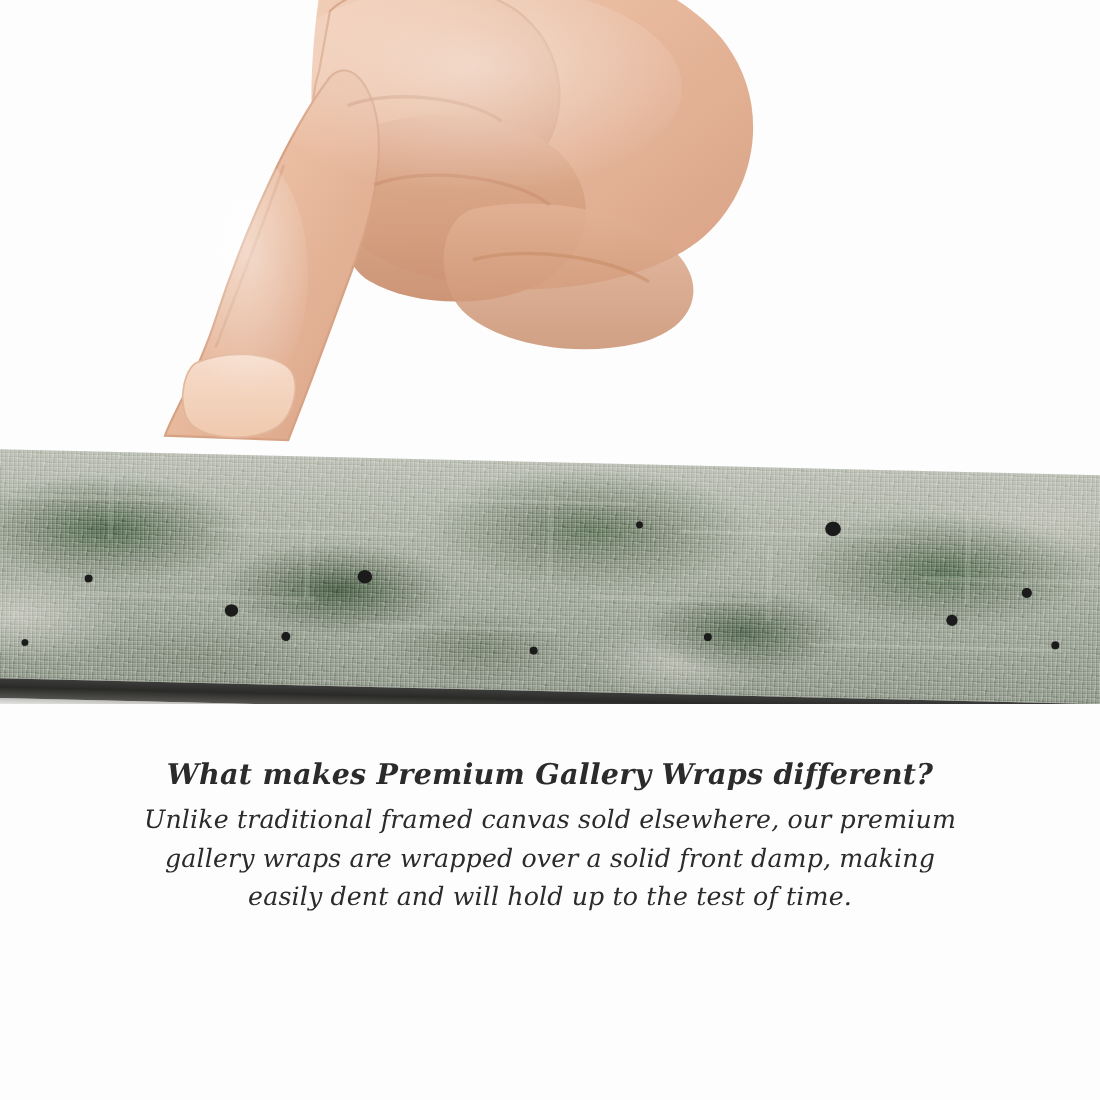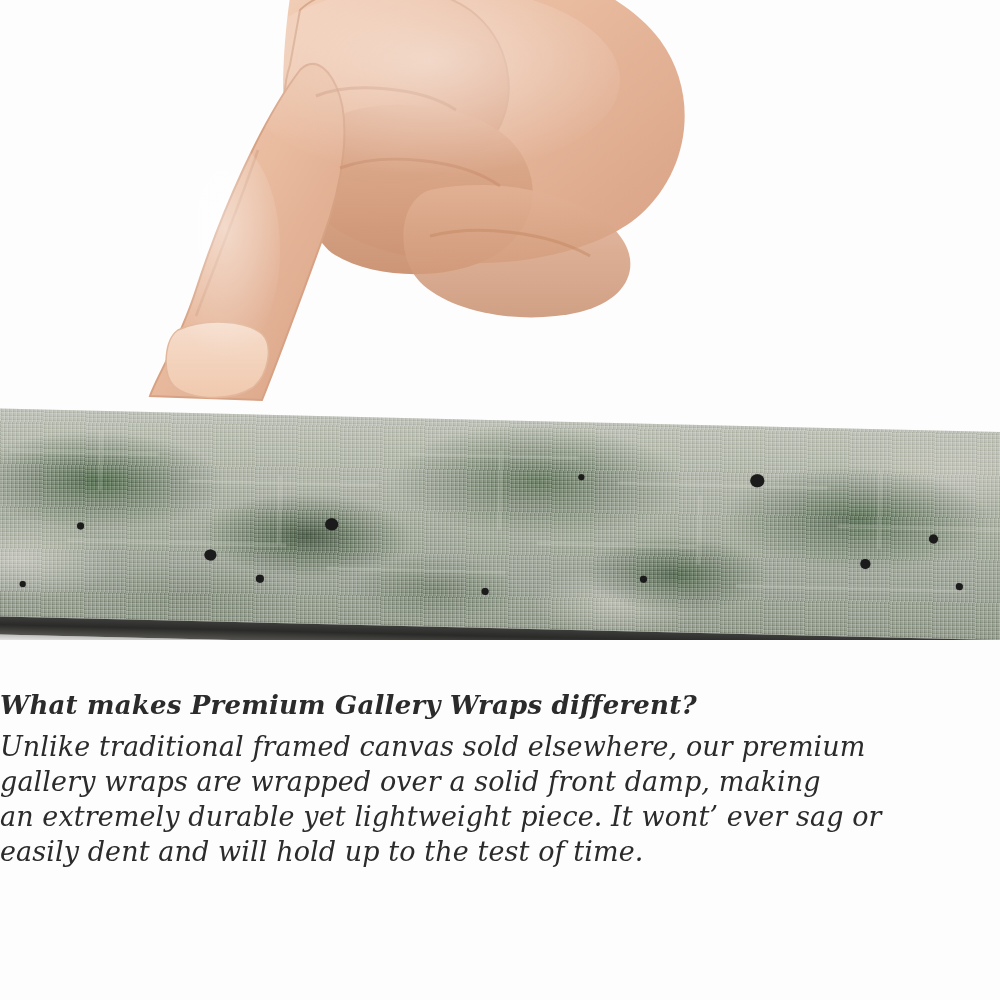--- a/index.html
+++ b/index.html
@@ -130,33 +130,33 @@
     height: 9px;
     background: linear-gradient(180deg, rgba(140,140,136,0.55), rgba(255,255,255,0));
   }
 
   
   .caption {
     position: absolute;
     left: 0;
     top: 690px;
     width: 1000px;
-    text-align: left;
+    text-align: center;
     color: #2b2b2b;
     font-family: "DejaVu Serif", serif;
     font-style: italic;
   }
   .caption-heading {
     font-size: 26px;
     font-weight: bold;
     letter-spacing: 0.2px;
     margin-bottom: 9px;
   }
   .caption-line {
-    font-size: 27px;
+    font-size: 23px;
     line-height: 35px;
     letter-spacing: 0.1px;
   }
 </style>
 </head>
 <body>
 
 <div class="scene">
 
   <div class="hand-layer">
@@ -246,17 +246,16 @@
 
       <div class="strip-edge"></div>
       <div class="strip-shadow"></div>
     </div>
   </div>
 
   <div class="caption">
     <div class="caption-heading">What makes Premium Gallery Wraps different?</div>
     <div class="caption-line">Unlike traditional framed canvas sold elsewhere, our premium</div>
     <div class="caption-line">gallery wraps are wrapped over a solid front damp, making</div>
-    <div class="caption-line">an extremely durable yet lightweight piece. It wont’ ever sag or</div>
     <div class="caption-line">easily dent and will hold up to the test of time.</div>
   </div>
 
 </div>
 
 </body></html>

